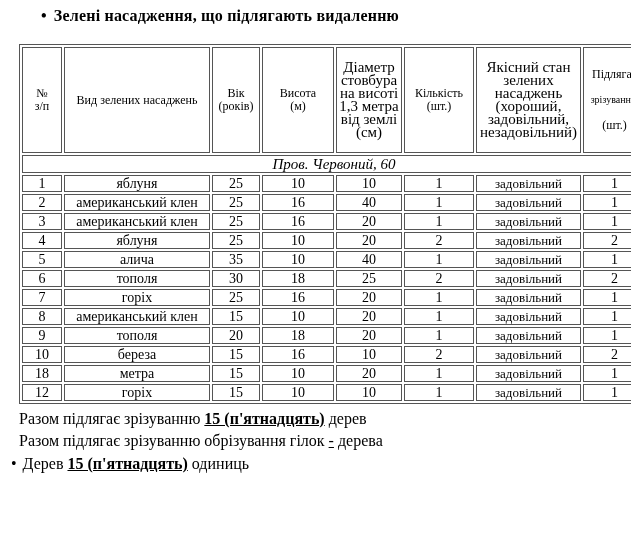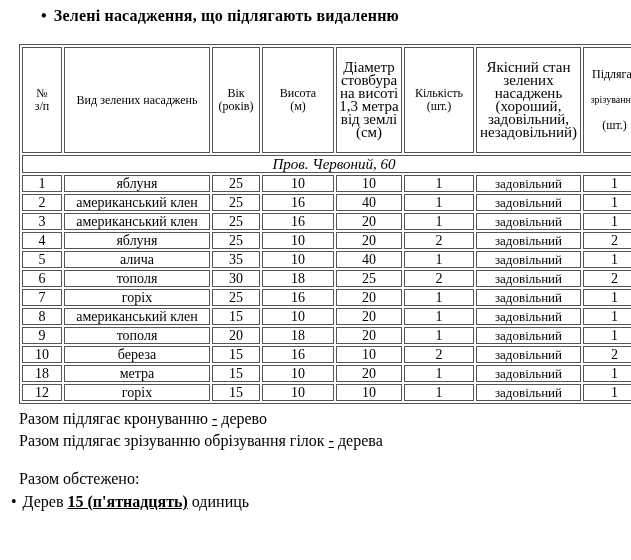--- a/index.html
+++ b/index.html
@@ -242,32 +242,31 @@
           <td>10</td>
           <td>1</td>
           <td class="cond">задовільний</td>
           <td>1</td>
         </tr>
       </tbody>
   </table>
 
   <div class="summary">
     <div class="summary-line">
-      <span>Разом підлягає кронуванню</span>
-      <span class="dash-underline">-</span>
-      <span>дерево</span>
+      <span>Разом підлягає зрізуванню</span>
+      <span class="strong-underline">15 (п'ятнадцять)</span>
+      <span>дерев</span>
     </div>
     <div class="summary-line">
       <span>Разом підлягає зрізуванню обрізування гілок</span>
       <span class="dash-underline">-</span>
       <span>дерева</span>
     </div>
   </div>
 
-  <div class="totals-heading">Разом обстежено:</div>
 
   <div class="totals-item">
     <span class="bullet">•</span><span>Дерев</span>
     <span class="strong-underline">15 (п'ятнадцять)</span>
     <span>одиниць</span>
   </div>
 
 </div>
 
 </body></html>

